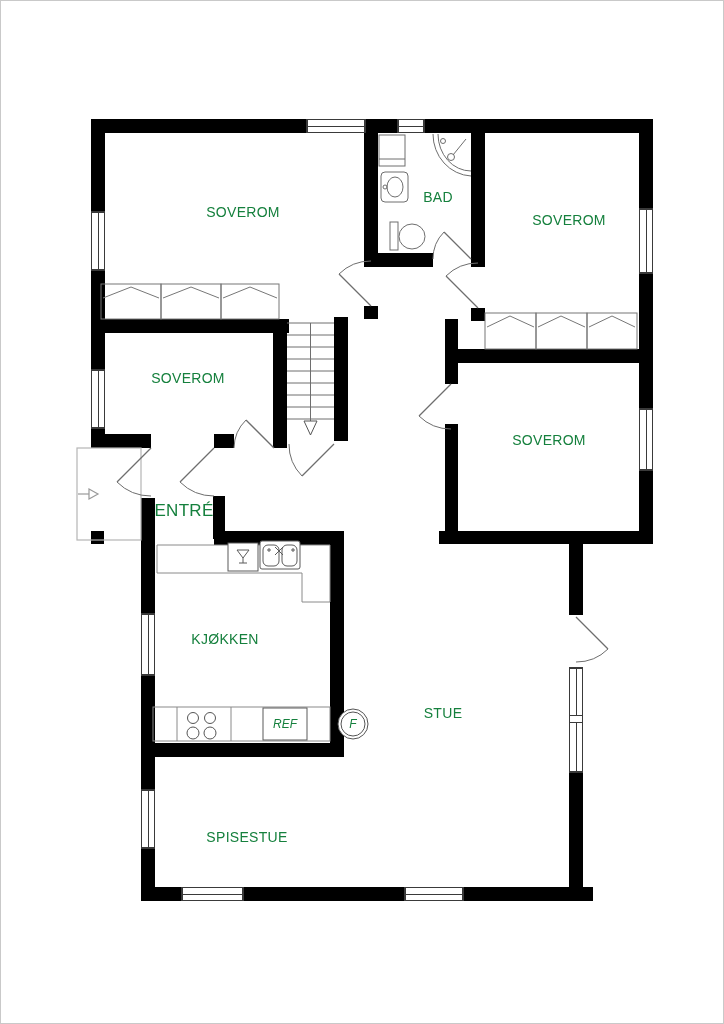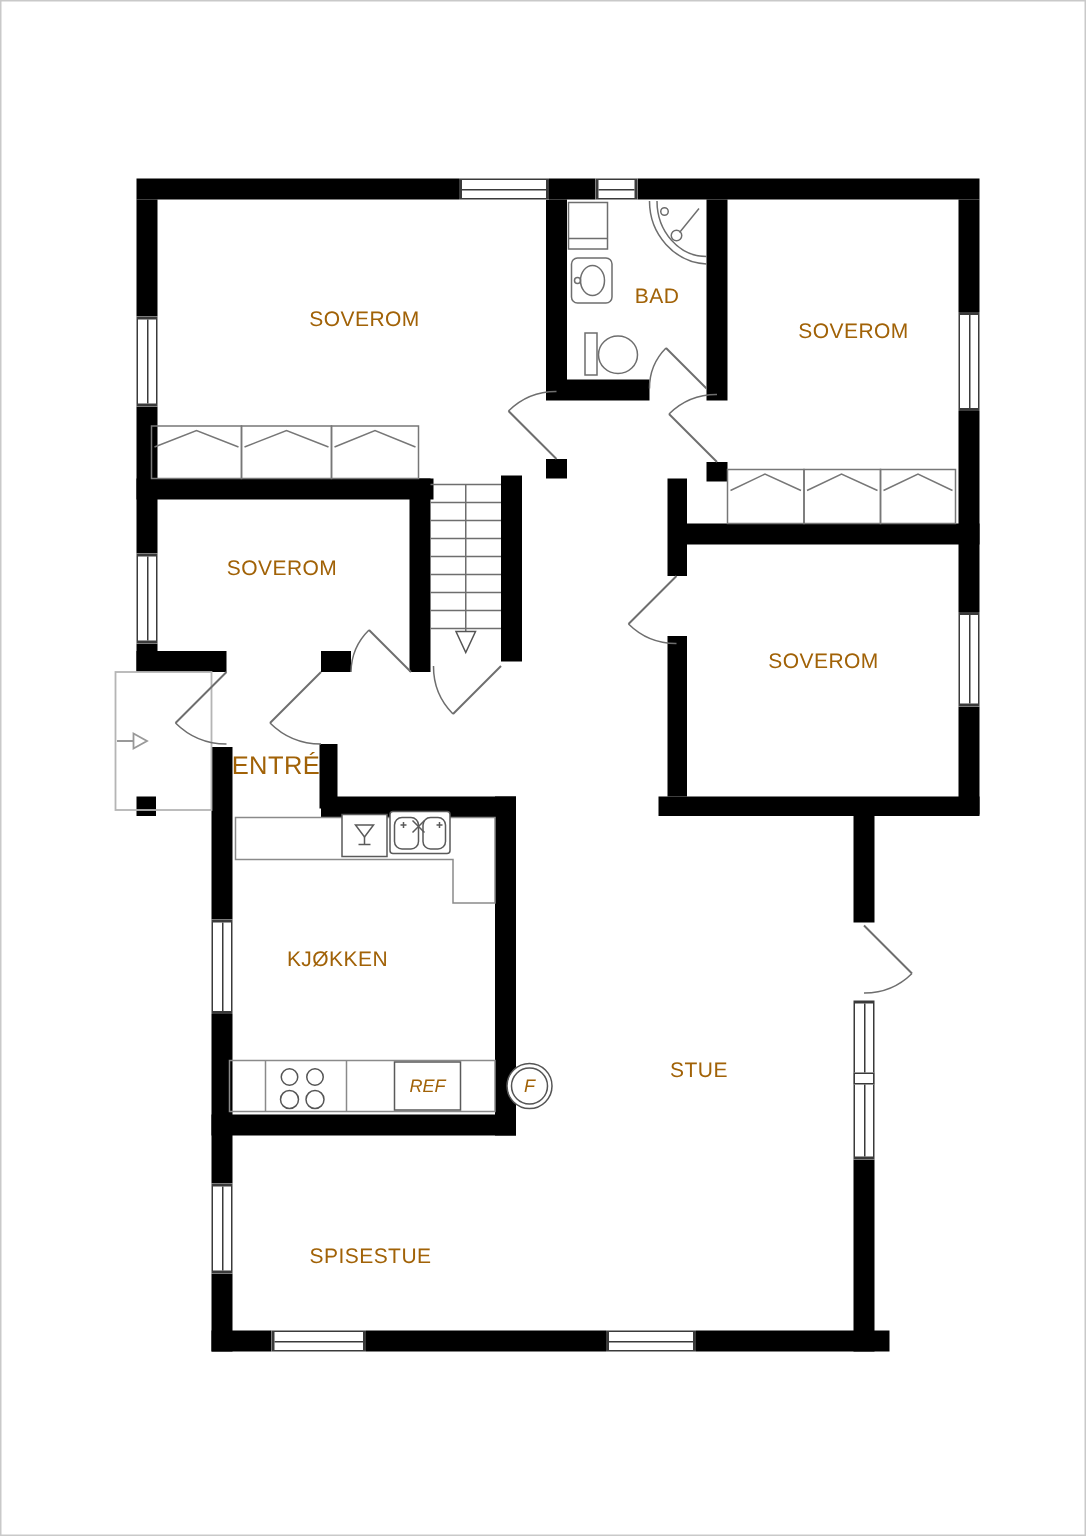--- a/index.html
+++ b/index.html
@@ -11,21 +11,21 @@
   .wall{position:absolute;background:#000;}
   .win{position:absolute;background:#fff;border:1px solid #3a3a3a;box-sizing:border-box;}
   .win.h{border-left-width:2px;border-right-width:2px;}
   .win.v{border-top-width:2px;border-bottom-width:2px;}
   .win .mid{position:absolute;background:#3a3a3a;}
   .win.h .mid{left:0;right:0;top:50%;height:1px;margin-top:-0.5px;}
   .win.v .mid{top:0;bottom:0;left:50%;width:1px;margin-left:-0.5px;}
   .win .rail{position:absolute;left:-1px;right:-1px;height:6px;background:#fff;border:1px solid #3a3a3a;}
   .lbl{
     position:absolute;transform:translate(-50%,-50%);
-    font-size:14px;color:#a16207;letter-spacing:0.3px;white-space:nowrap;
+    font-size:14px;color:#15803d;letter-spacing:0.3px;white-space:nowrap;
   }
   .lbl.small{font-size:11px;letter-spacing:0;font-style:italic;}
   .lbl.mid{font-size:17px;}
   svg.overlay{position:absolute;left:0;top:0;pointer-events:none;}
 </style>
 </head>
 <body>
 
 <div class="page">
 
@@ -251,18 +251,18 @@
     </g>
   </svg>
 
   <div class="lbl" style="left:242px;top:211px">SOVEROM</div>
   <div class="lbl" style="left:437px;top:196px">BAD</div>
   <div class="lbl" style="left:568px;top:219px">SOVEROM</div>
   <div class="lbl" style="left:187px;top:377px">SOVEROM</div>
   <div class="lbl" style="left:548px;top:439px">SOVEROM</div>
   <div class="lbl mid" style="left:183px;top:510px">ENTRÉ</div>
   <div class="lbl" style="left:224px;top:638px">KJØKKEN</div>
-  <div class="lbl" style="left:465px;top:712px">STUE</div>
+  <div class="lbl" style="left:442px;top:712px">STUE</div>
   <div class="lbl" style="left:246px;top:836px">SPISESTUE</div>
   <div class="lbl small" style="left:284px;top:723px;font-size:12px">REF</div>
   <div class="lbl small" style="left:352px;top:723px;font-size:12px">F</div>
 
 </div>
 
 </body></html>

